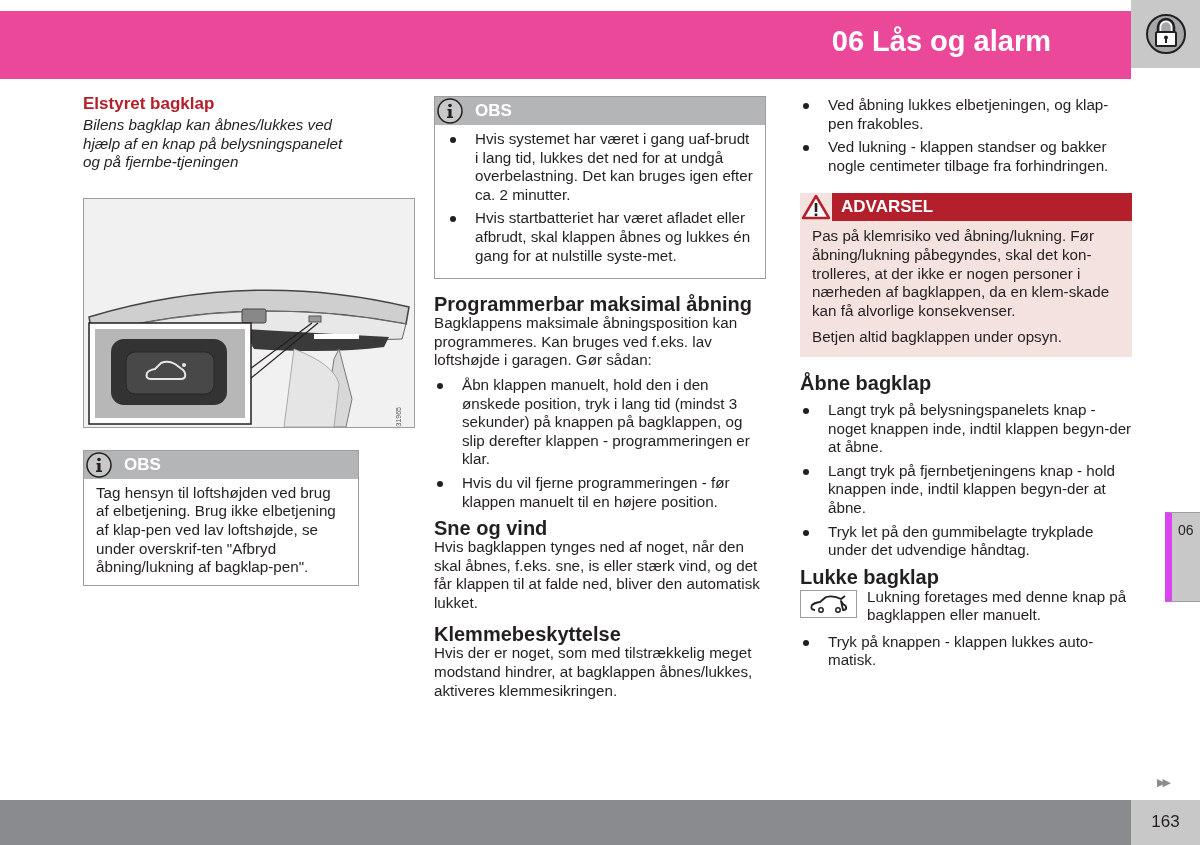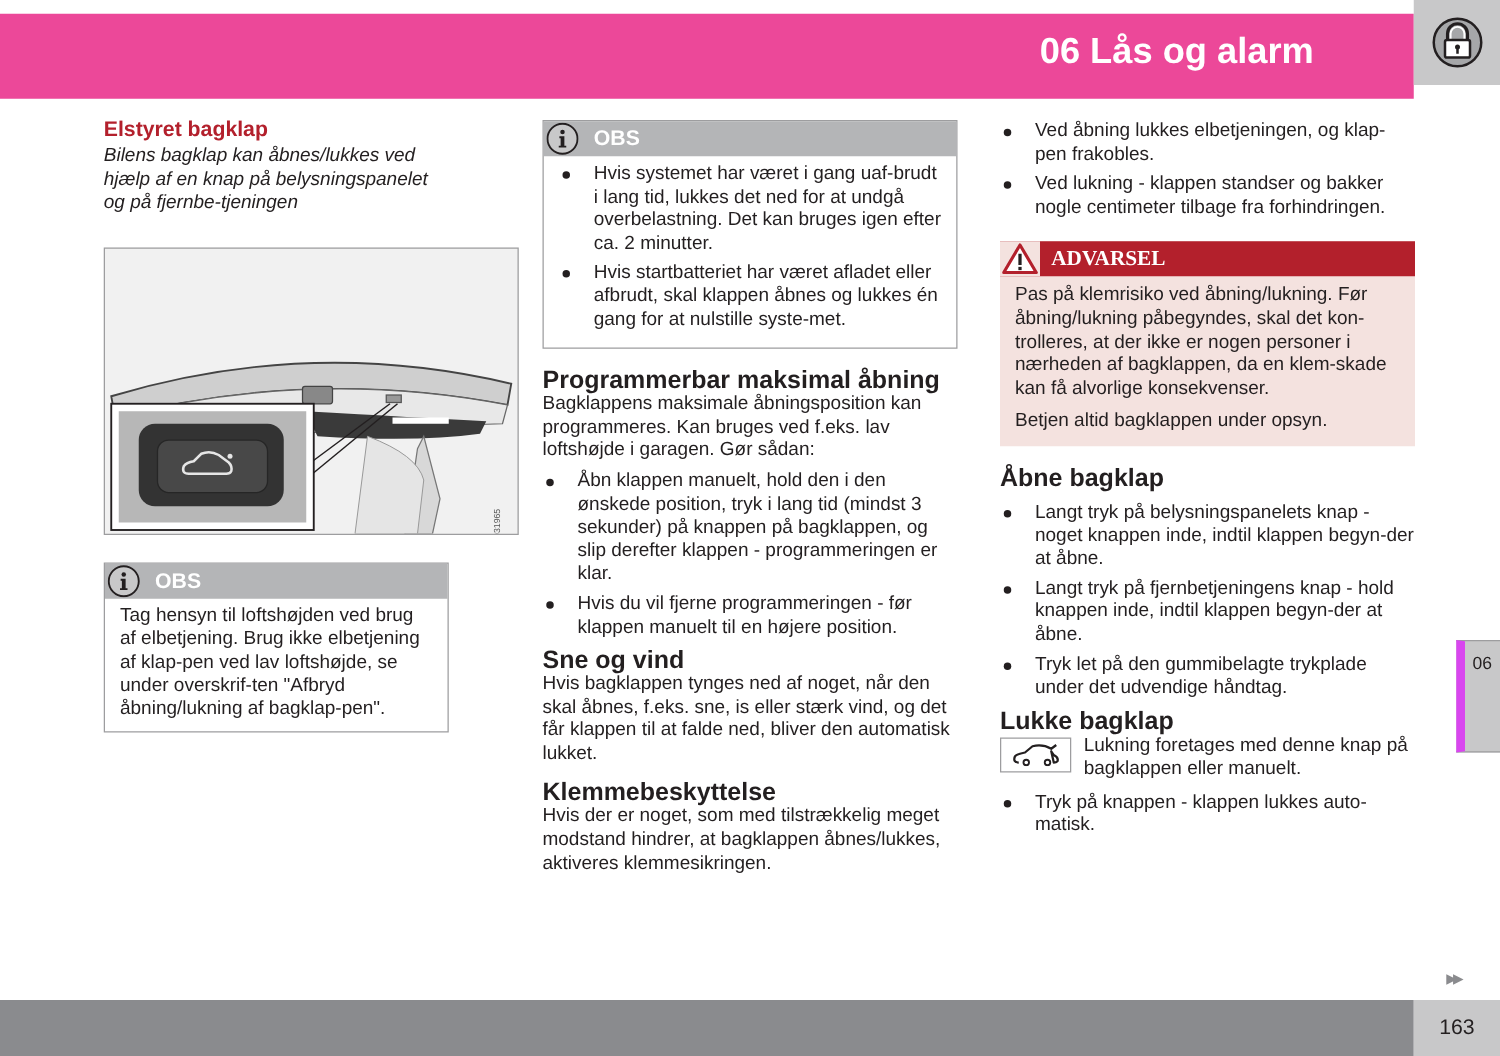--- a/index.html
+++ b/index.html
@@ -72,21 +72,21 @@
   }
   .note-body { padding: 5px 12px 8px 12px; }
 
   ul.bullets { list-style: none; margin: 0; padding: 0; }
   ul.bullets li { position: relative; padding-left: 28px; font-size: 15.2px; line-height: 18.6px; margin-bottom: 5px; }
   ul.bullets li::before {
     content: ""; position: absolute; left: 3px; top: 7px; width: 6px; height: 6px; border-radius: 50%; background: #231f20;
   }
 
   .warn-box { background: #f4e2df; }
-  .warn-header { height: 28px; background: #b3202c; position: relative; font-family: Liberation Serif, serif; }
+  .warn-header { height: 28px; background: #b3202c; position: relative; }
   .warn-header .warn-icon { position: absolute; left: 0; top: 0; width: 32px; height: 28px; background: #f4e2df; }
   .warn-header .warn-label {
     position: absolute; left: 41px; top: 4px; font-size: 17px; font-weight: bold; color: #ffffff;
   }
   .warn-body { padding: 6px 12px 10px 12px; }
 
   .btn-row { display: flex; align-items: flex-start; margin-top: 1px; }
   .btn-icon-box {
     width: 57px; height: 28px; border: 1px solid #9d9d9f; box-sizing: border-box; margin-right: 10px; flex: none;
     display: flex; align-items: center; justify-content: center; margin-top: 2px;

